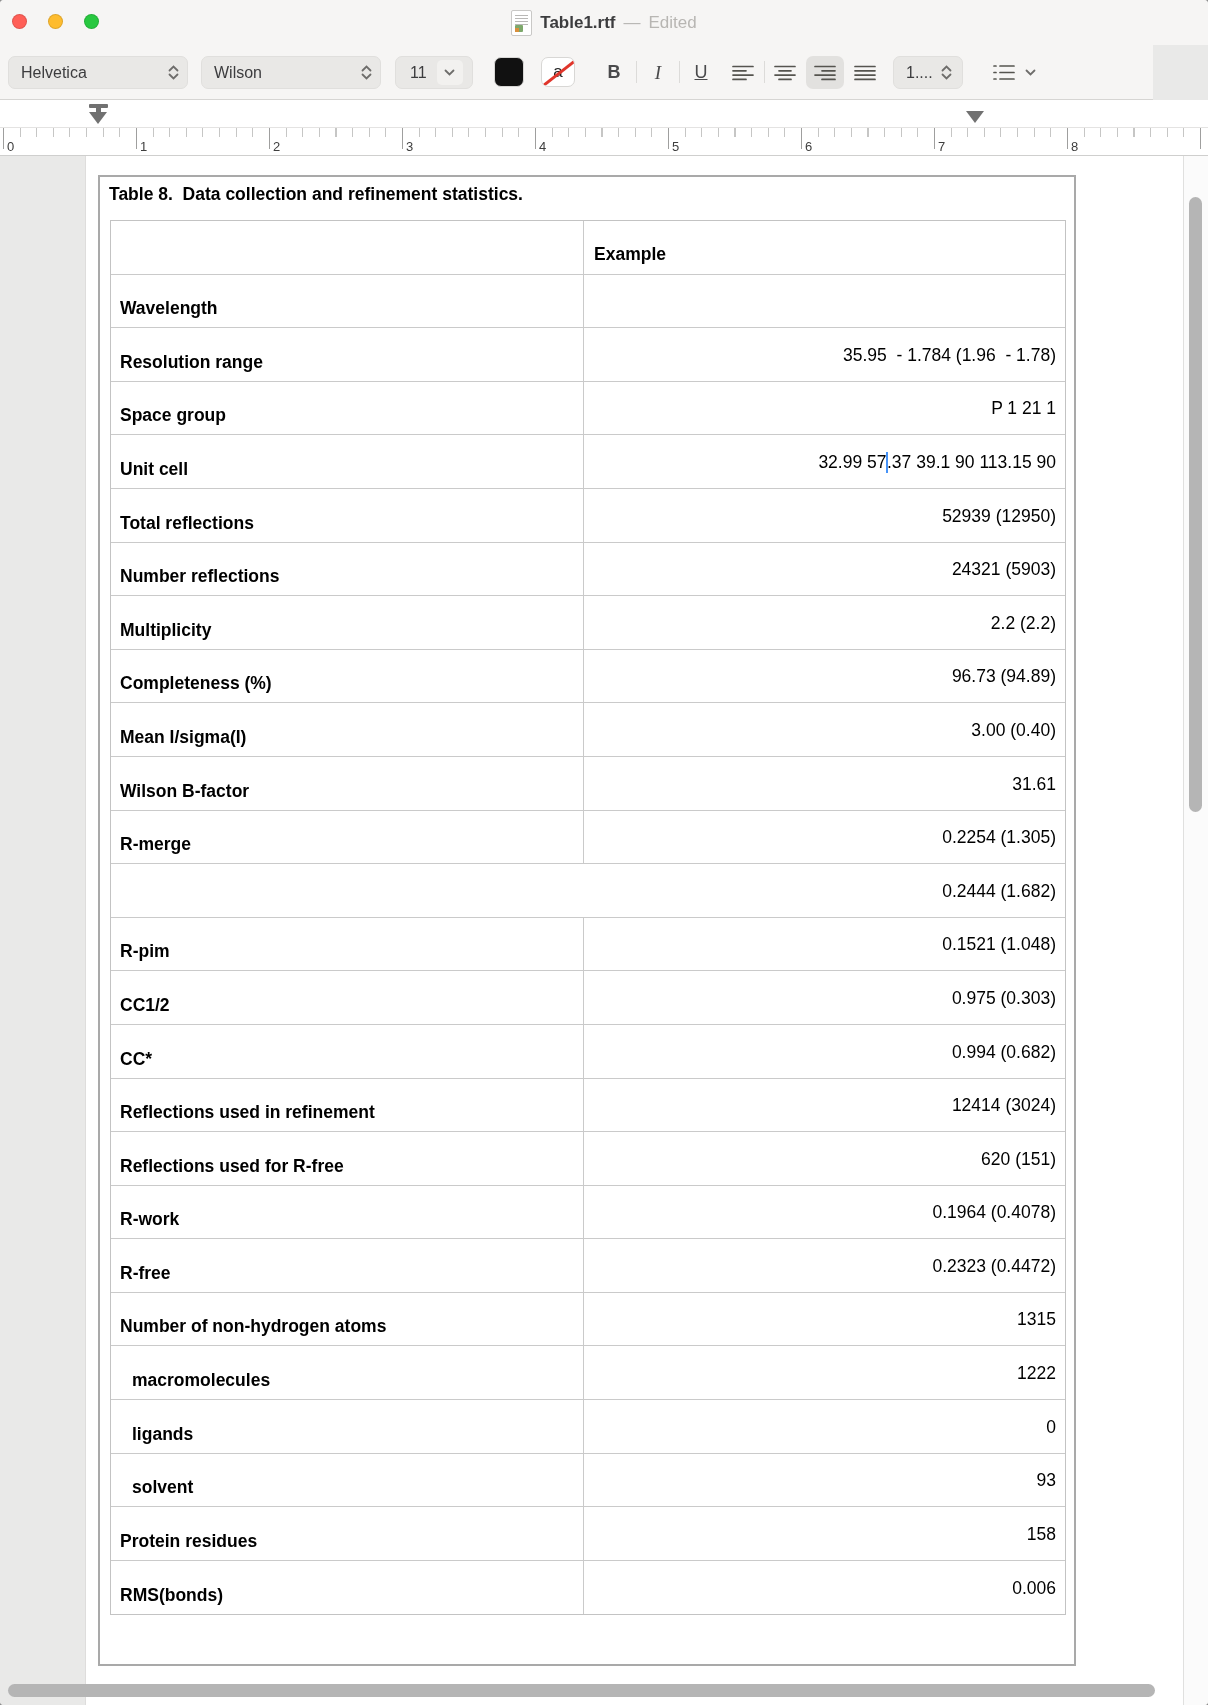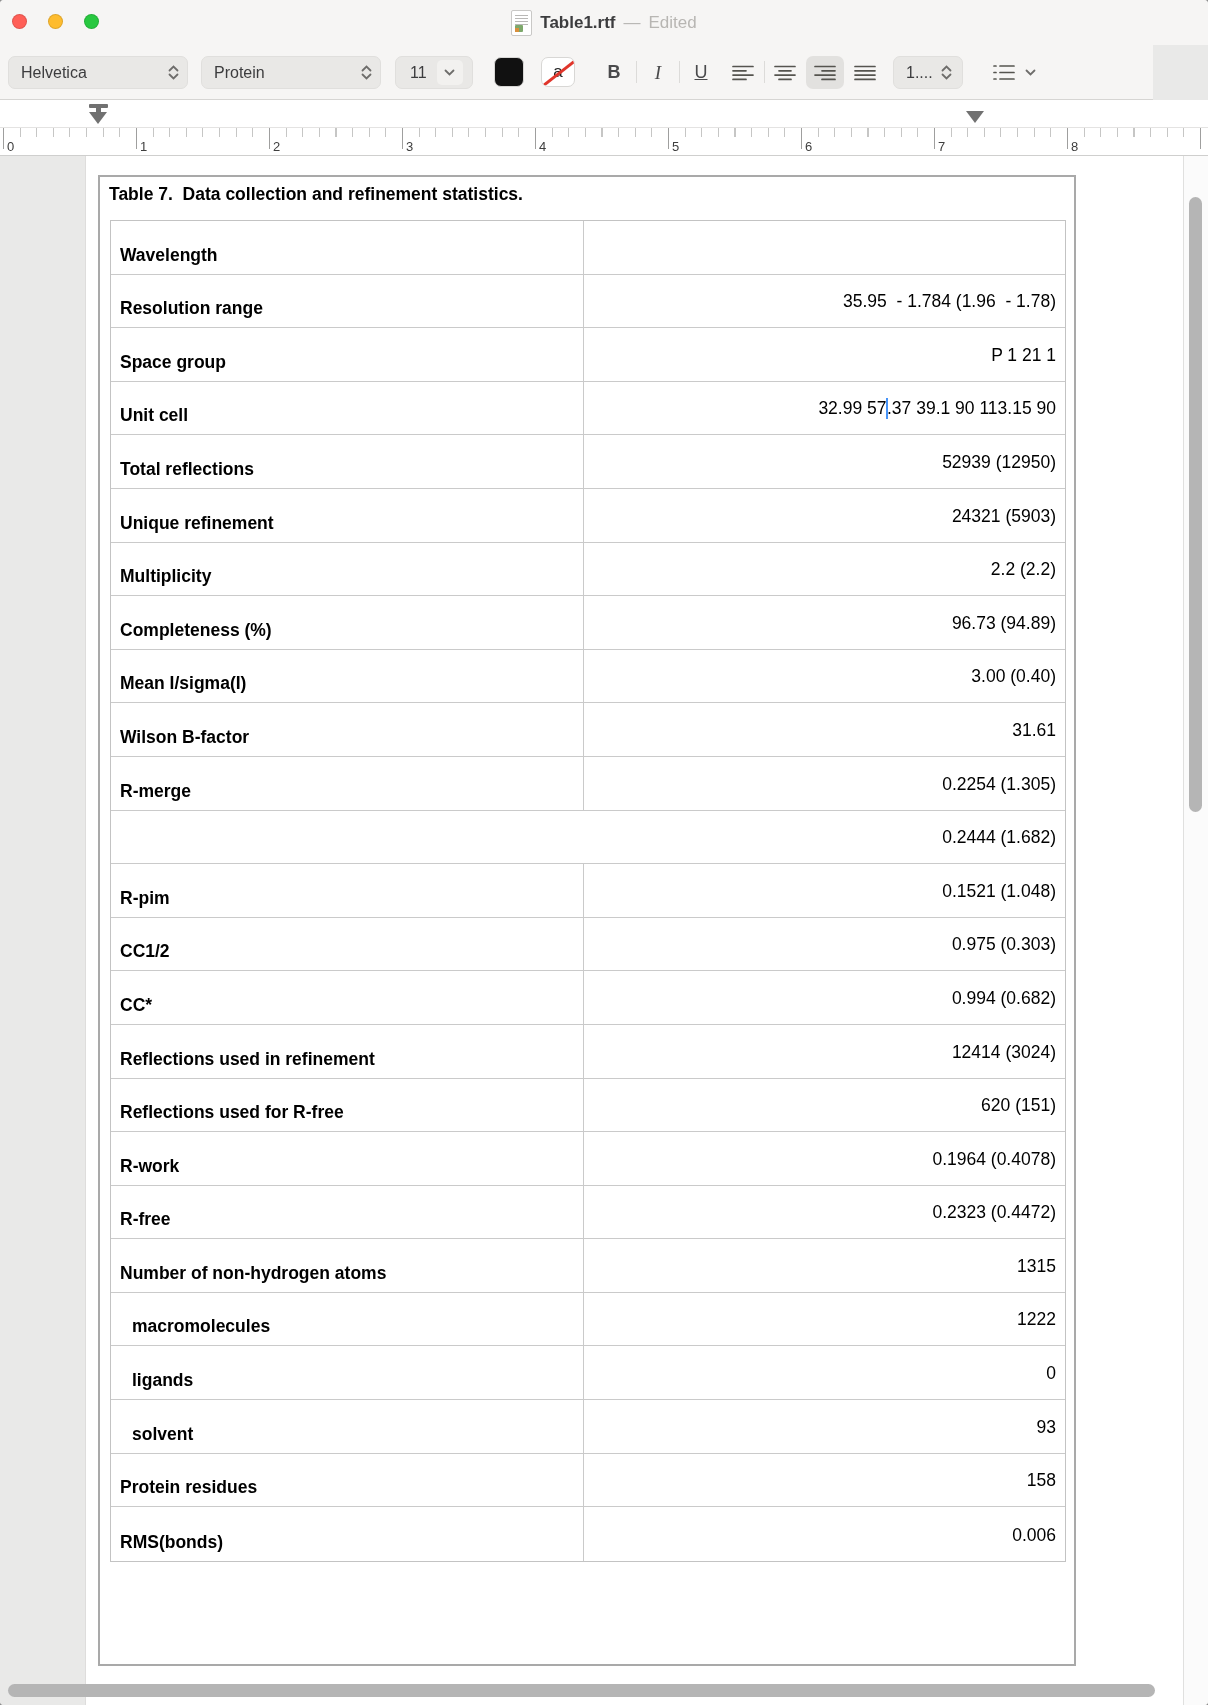--- a/index.html
+++ b/index.html
@@ -109,21 +109,21 @@
       <span class="chevrons">
         <svg width="11" height="7" viewBox="0 0 11 7">
             <path d="M1.5 5.5 L5.5 1.5 L9.5 5.5" fill="none" stroke="#6e6d6b" stroke-width="1.8" stroke-linecap="round"></path>
           </svg>
         <svg width="11" height="7" viewBox="0 0 11 7">
             <path d="M1.5 1.5 L5.5 5.5 L9.5 1.5" fill="none" stroke="#6e6d6b" stroke-width="1.8" stroke-linecap="round"></path>
           </svg>
       </span>
     </div>
     <div class="tb select" style="left:201px;width:180px;">
-      <span>Protein</span>
+      <span>Wilson</span>
       <span class="chevrons">
         <svg width="11" height="7" viewBox="0 0 11 7">
             <path d="M1.5 5.5 L5.5 1.5 L9.5 5.5" fill="none" stroke="#6e6d6b" stroke-width="1.8" stroke-linecap="round"></path>
           </svg>
         <svg width="11" height="7" viewBox="0 0 11 7">
             <path d="M1.5 1.5 L5.5 5.5 L9.5 1.5" fill="none" stroke="#6e6d6b" stroke-width="1.8" stroke-linecap="round"></path>
           </svg>
       </span>
     </div>
     <div class="tb sizebox" style="left:395px;width:78px;">
@@ -237,22 +237,26 @@
           <span class="ruler-num" style="left: 805px;">6</span>
           <span class="ruler-num" style="left: 938px;">7</span>
           <span class="ruler-num" style="left: 1071px;">8</span>
         </div>
     </div>
   </div>
 
   <div class="docarea">
     <div class="page">
       <div class="outer-box">
-        <div class="table-title">Table 7.  Data collection and refinement statistics.</div>
+        <div class="table-title">Table 8.  Data collection and refinement statistics.</div>
         <div class="stats-table">
+          <div class="trow">
+            <div class="tcell-label"></div>
+            <div class="tcell-value header-val">Example</div>
+          </div>
 
   <div class="trow">
     <div class="tcell-label">Wavelength</div>
     <div class="tcell-value"></div>
   </div>
 
   <div class="trow">
     <div class="tcell-label">Resolution range</div>
     <div class="tcell-value">35.95  - 1.784 (1.96  - 1.78)</div>
   </div>
@@ -266,21 +270,21 @@
     <div class="tcell-label">Unit cell</div>
     <div class="tcell-value"><span>32.99 57</span><span class="caret" style="background: rgb(70, 147, 248);"></span><span>.37 39.1 90 113.15 90</span></div>
   </div>
 
   <div class="trow">
     <div class="tcell-label">Total reflections</div>
     <div class="tcell-value">52939 (12950)</div>
   </div>
 
   <div class="trow">
-    <div class="tcell-label">Unique refinement</div>
+    <div class="tcell-label">Number reflections</div>
     <div class="tcell-value">24321 (5903)</div>
   </div>
 
   <div class="trow">
     <div class="tcell-label">Multiplicity</div>
     <div class="tcell-value">2.2 (2.2)</div>
   </div>
 
   <div class="trow">
     <div class="tcell-label">Completeness (%)</div>

